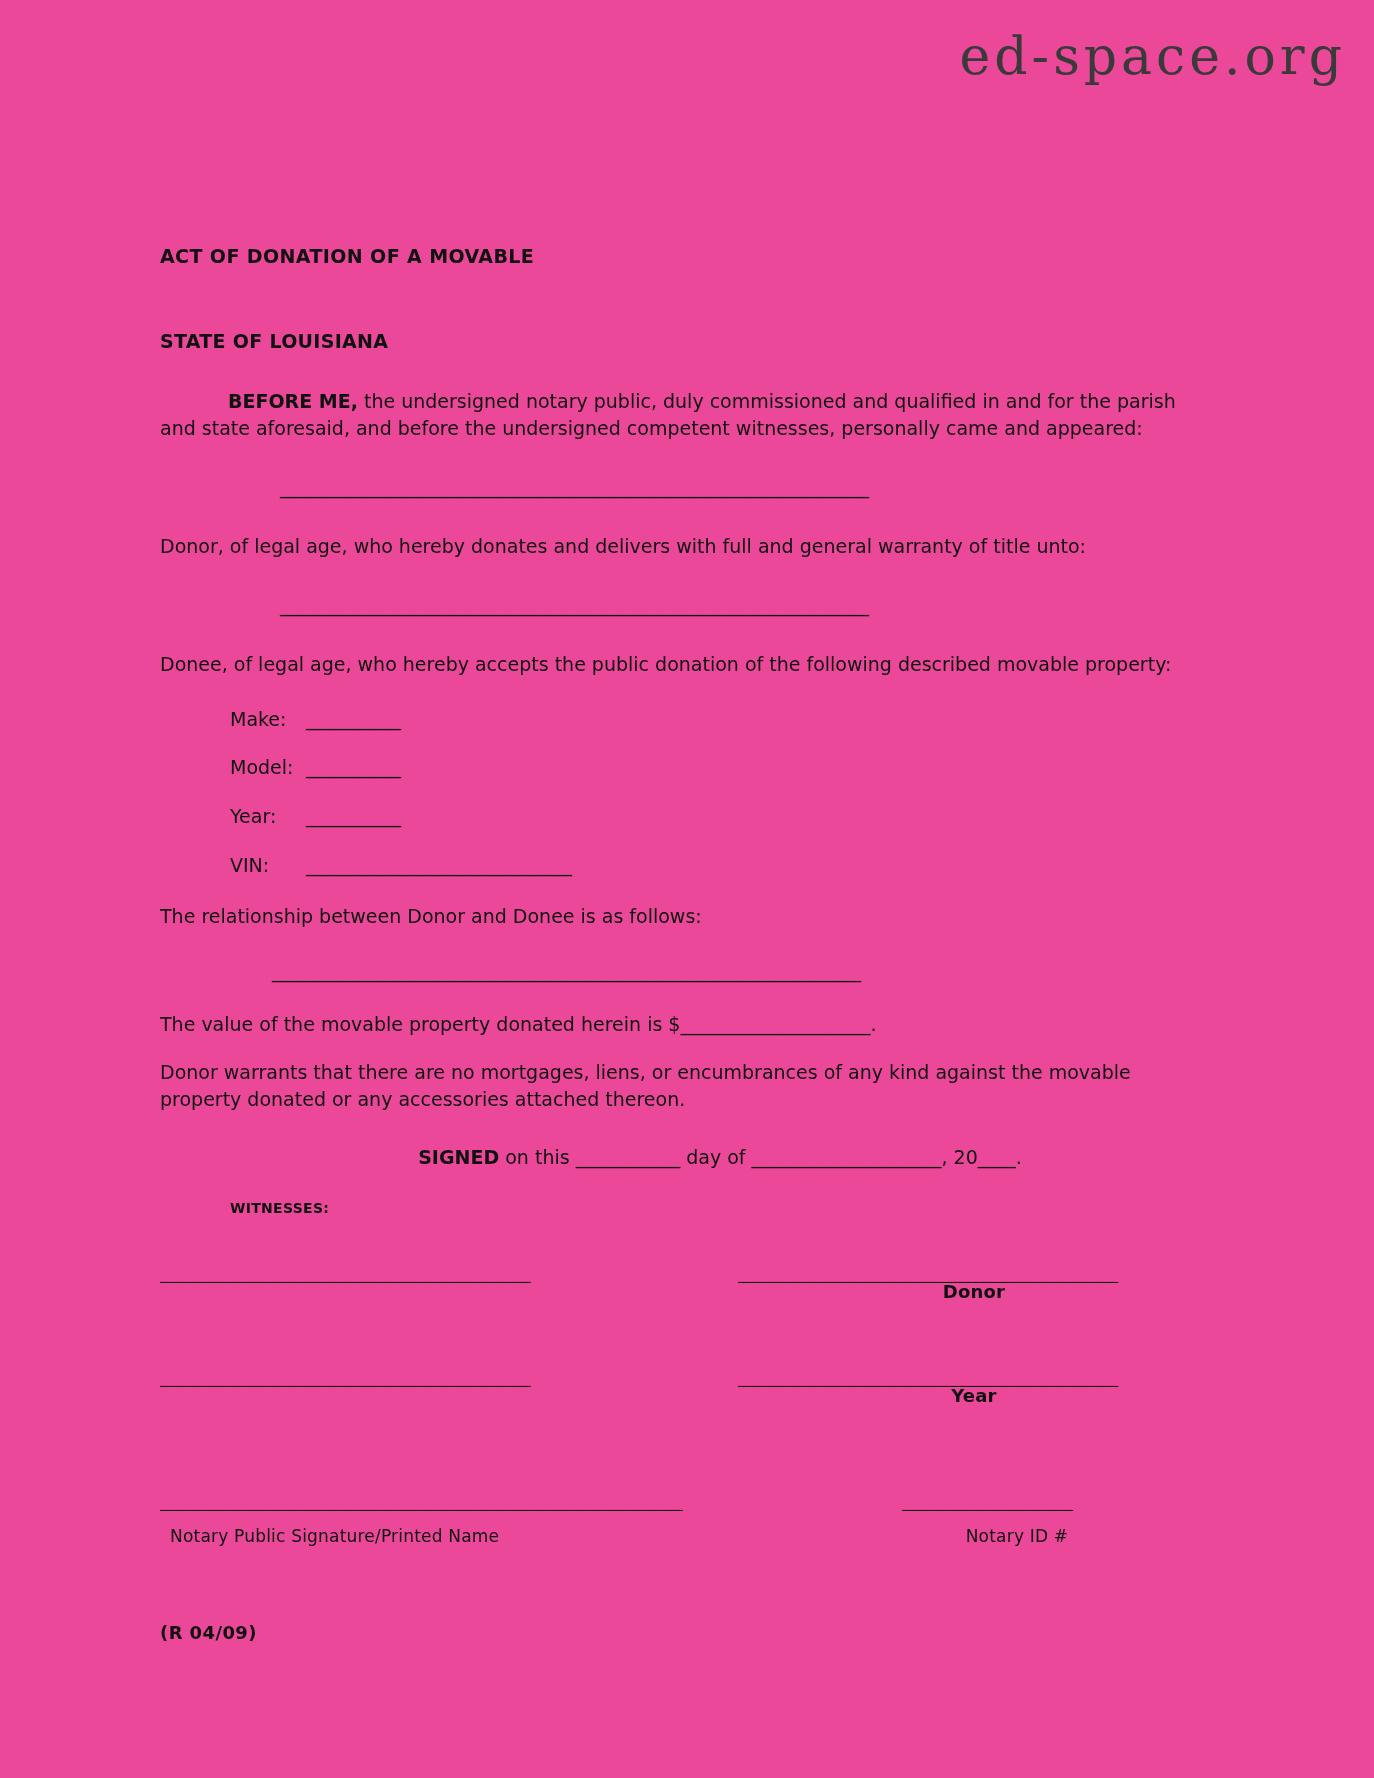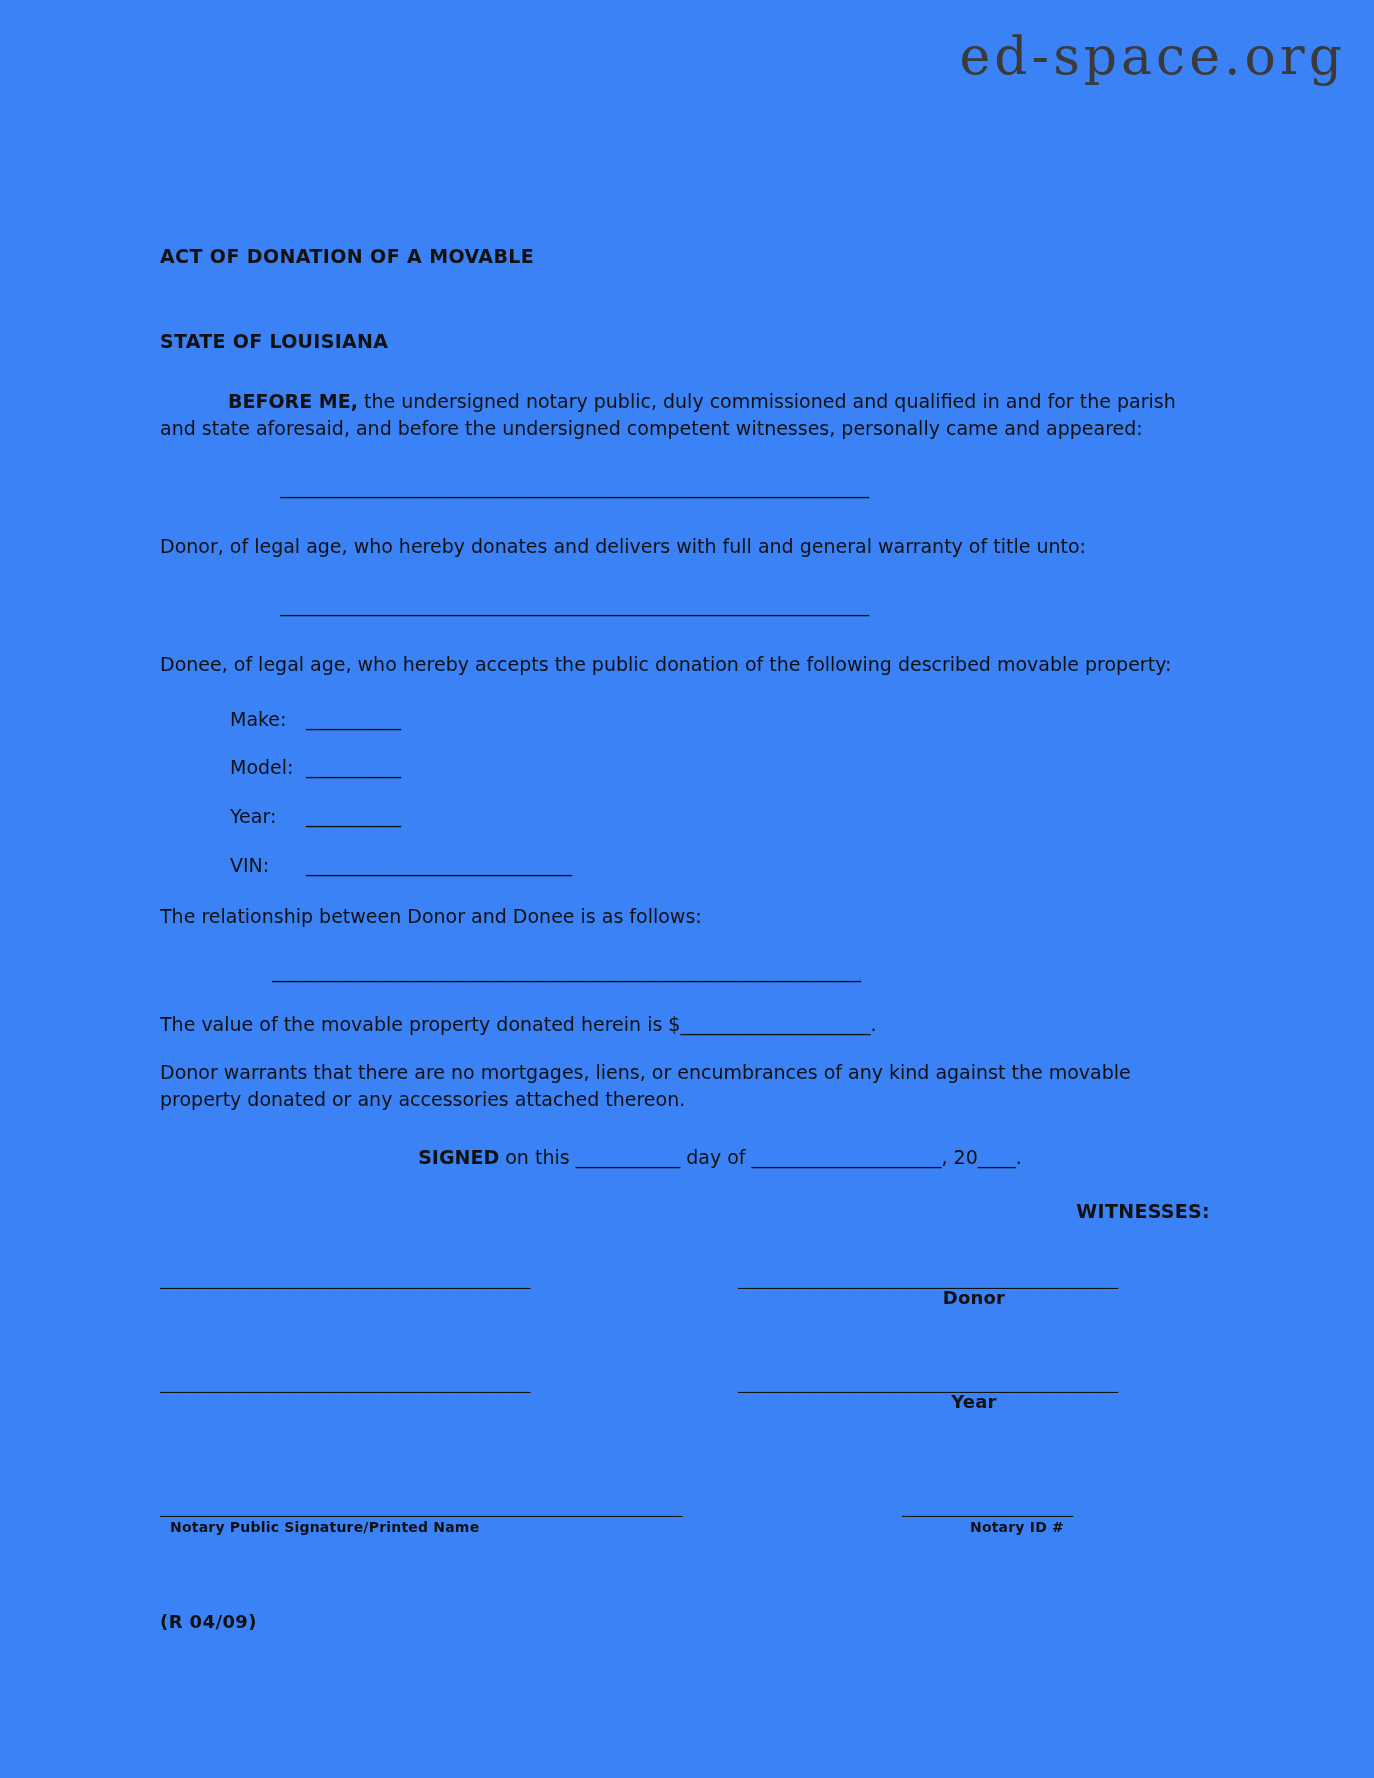--- a/index.html
+++ b/index.html
@@ -13,21 +13,21 @@
     height: 1778px;
     position: relative;
     font-family: "DejaVu Sans", sans-serif;
     color: #111111;
     overflow: hidden;
   }
 
   .page {
     position: absolute;
     inset: 0;
-    background: #3b82f6;
+    background: #ec4899;
   }
 
   
   .watermark {
     position: absolute;
     top: 30px;
     right: 28px;
     font-family: "DejaVu Serif", serif;
     font-size: 52px;
     letter-spacing: 4px;
@@ -113,26 +113,25 @@
 
   .signed-line {
     font-size: 19px;
     line-height: 1.3;
     padding-left: 70px;
     margin: 32px 0 30px 0;
     white-space: pre;
     text-align: center;
   }
   .witness-head {
-    font-size: 19px;
+    font-size: 14px;
     font-weight: bold;
     padding-left: 70px;
     margin: 0 0 46px 0;
     letter-spacing: 0.3px;
-    text-align: right;
   }
 
   
   .sig-row {
     position: relative;
     display: flex;
     gap: 54px;
     margin-bottom: 12px;
     justify-content: space-between;
   }
@@ -170,23 +169,23 @@
     margin-left: 42px;
   }
   .notary-rule {
     font-size: 19px;
     line-height: 1.1;
     white-space: nowrap;
     overflow: hidden;
     display: block;
   }
   .notary-caption {
-    font-size: 14px;
-    font-weight: bold;
-    margin-top: 2px;
+    font-size: 17px;
+    font-weight: normal;
+    margin-top: 15px;
     padding-left: 10px;
     letter-spacing: 0.2px;
   }
   .notary-caption.center {
     text-align: center;
     padding-left: 0;
   }
 
   .revision {
     font-size: 18px;

